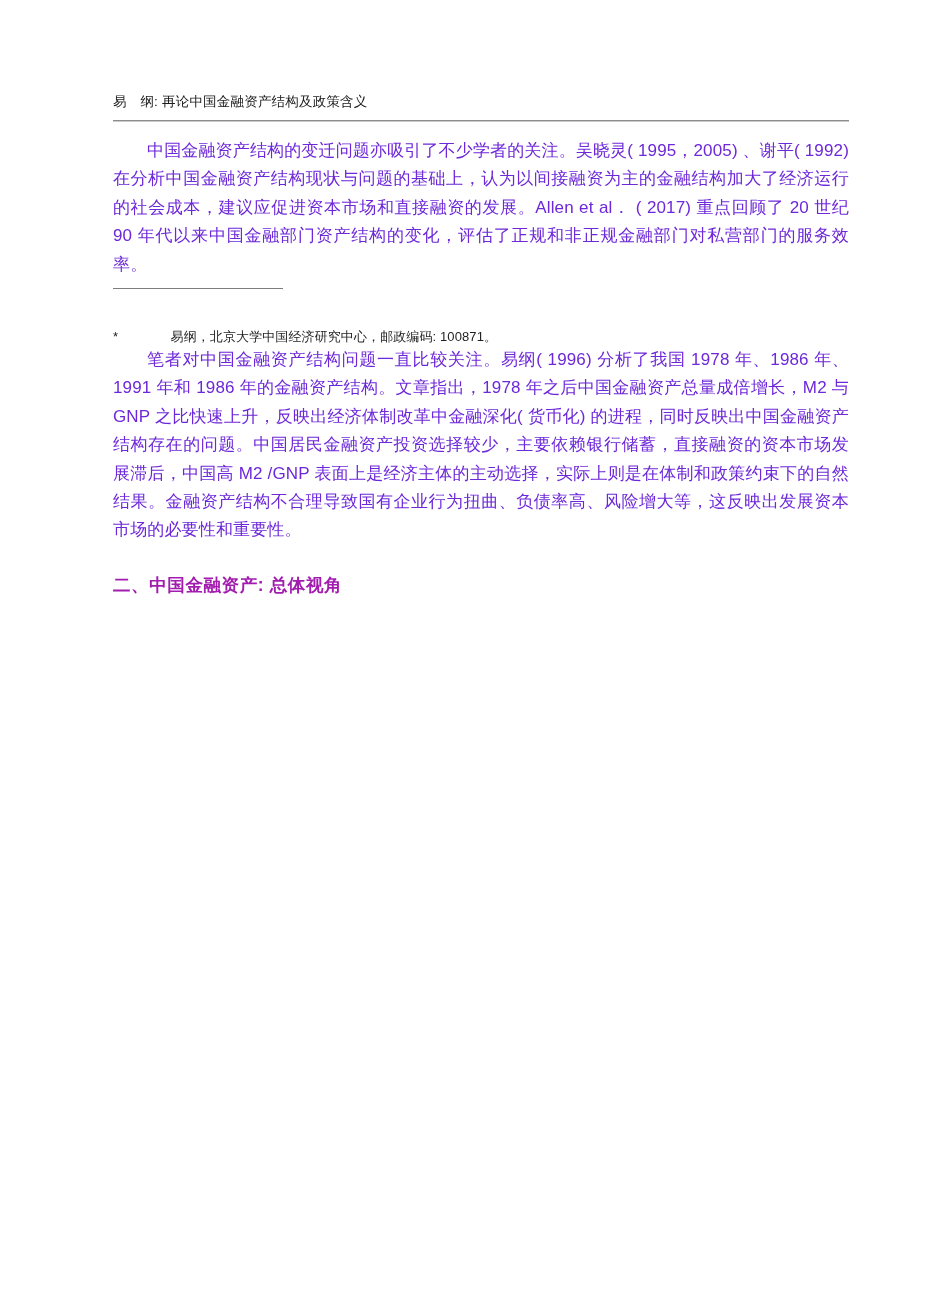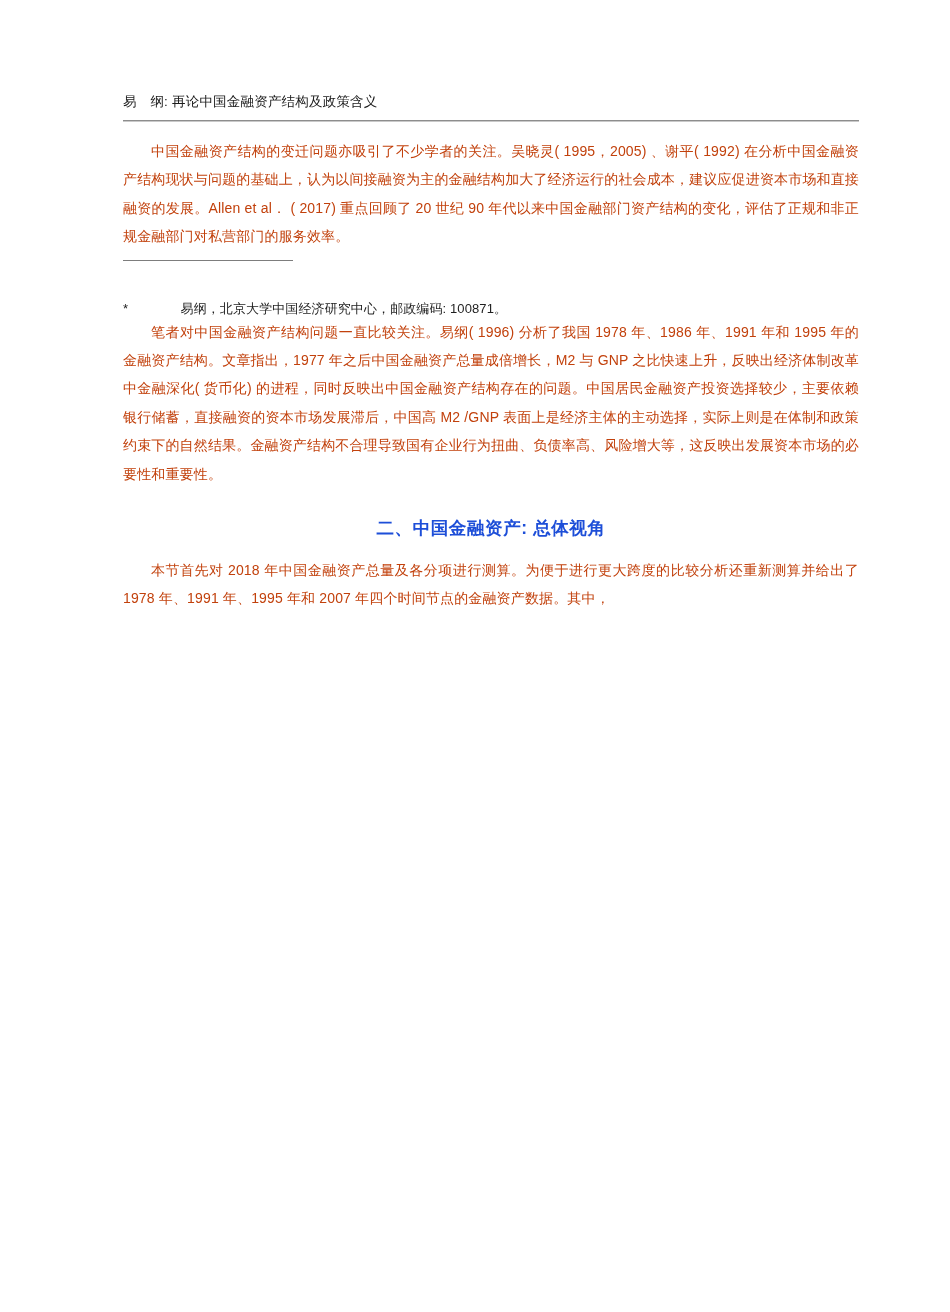--- a/index.html
+++ b/index.html
@@ -17,21 +17,21 @@
     position: relative;
     width: 950px;
     height: 1312px;
     margin: 0 auto;
     background: #ffffff;
     overflow: hidden;
     box-sizing: border-box;
   }
   .content {
     position: absolute;
-    left: 123px;
+    left: 113px;
     top: 0;
     width: 736px;
   }
 
   
   .running-head {
     padding-top: 92px;
     font-size: 13.5px;
     line-height: 20px;
     letter-spacing: 0.2px;
@@ -40,26 +40,26 @@
   }
   .head-rule {
     margin-top: 8px;
     height: 0;
     border-top: 1.2px solid #8d8d8d;
     border-bottom: 0.6px solid #c9c9c9;
   }
 
   
   .body-text {
-    font-size: 14px;
+    font-size: 17px;
     line-height: 28.4px;
     text-align: justify;
     text-justify: inter-ideograph;
     letter-spacing: 0.15px;
-    color: #c2410c;
+    color: #6d28d9;
     margin: 0;
   }
   p.para {
     margin: 0;
     text-indent: 2em;
   }
   p.para.first-block {
     margin-top: 15px;
   }
 
@@ -77,48 +77,47 @@
     font-size: 13px;
     line-height: 18px;
     letter-spacing: 0.1px;
     color: #1f1f1f;
     white-space: pre;
   }
 
   
   .section-heading {
     margin-top: 26px;
-    margin-bottom: 14px;
-    text-align: center;
+    margin-bottom: 30px;
+    text-align: left;
     font-size: 17.5px;
     font-weight: bold;
     line-height: 28px;
     letter-spacing: 0.6px;
-    color: #1d4ed8;
+    color: #a21caf;
   }
 </style>
 </head>
 <body>
 
 <div class="page">
   <div class="content">
 
     <div class="running-head">易　纲: 再论中国金融资产结构及政策含义</div>
     <div class="head-rule"></div>
 
     <p class="body-text para first-block">中国金融资产结构的变迁问题亦吸引了不少学者的关注。吴晓灵( 1995，2005) 、谢平( 1992) 在分析中国金融资产结构现状与问题的基础上，认为以间接融资为主的金融结构加大了经济运行的社会成本，建议应促进资本市场和直接融资的发展。Allen et al． ( 2017) 重点回顾了 20 世纪 90 年代以来中国金融部门资产结构的变化，评估了正规和非正规金融部门对私营部门的服务效率。</p>
 
     <div class="footnote-zone">
       <div class="footnote-rule"></div>
       <div class="footnote">*　　　　易纲，北京大学中国经济研究中心，邮政编码: 100871。</div>
     </div>
 
-    <p class="body-text para">笔者对中国金融资产结构问题一直比较关注。易纲( 1996) 分析了我国 1978 年、1986 年、1991 年和 1995 年的金融资产结构。文章指出，1977 年之后中国金融资产总量成倍增长，M2 与 GNP 之比快速上升，反映出经济体制改革中金融深化( 货币化) 的进程，同时反映出中国金融资产结构存在的问题。中国居民金融资产投资选择较少，主要依赖银行储蓄，直接融资的资本市场发展滞后，中国高 M2 /GNP 表面上是经济主体的主动选择，实际上则是在体制和政策约束下的自然结果。金融资产结构不合理导致国有企业行为扭曲、负债率高、风险增大等，这反映出发展资本市场的必要性和重要性。</p>
+    <p class="body-text para">笔者对中国金融资产结构问题一直比较关注。易纲( 1996) 分析了我国 1978 年、1986 年、1991 年和 1986 年的金融资产结构。文章指出，1978 年之后中国金融资产总量成倍增长，M2 与 GNP 之比快速上升，反映出经济体制改革中金融深化( 货币化) 的进程，同时反映出中国金融资产结构存在的问题。中国居民金融资产投资选择较少，主要依赖银行储蓄，直接融资的资本市场发展滞后，中国高 M2 /GNP 表面上是经济主体的主动选择，实际上则是在体制和政策约束下的自然结果。金融资产结构不合理导致国有企业行为扭曲、负债率高、风险增大等，这反映出发展资本市场的必要性和重要性。</p>
 
 
 
 
     <h2 class="section-heading">二、中国金融资产: 总体视角</h2>
 
-    <p class="body-text para">本节首先对 2018 年中国金融资产总量及各分项进行测算。为便于进行更大跨度的比较分析还重新测算并给出了 1978 年、1991 年、1995 年和 2007 年四个时间节点的金融资产数据。其中，</p>
 
   </div>
 </div>
 
 </body></html>

